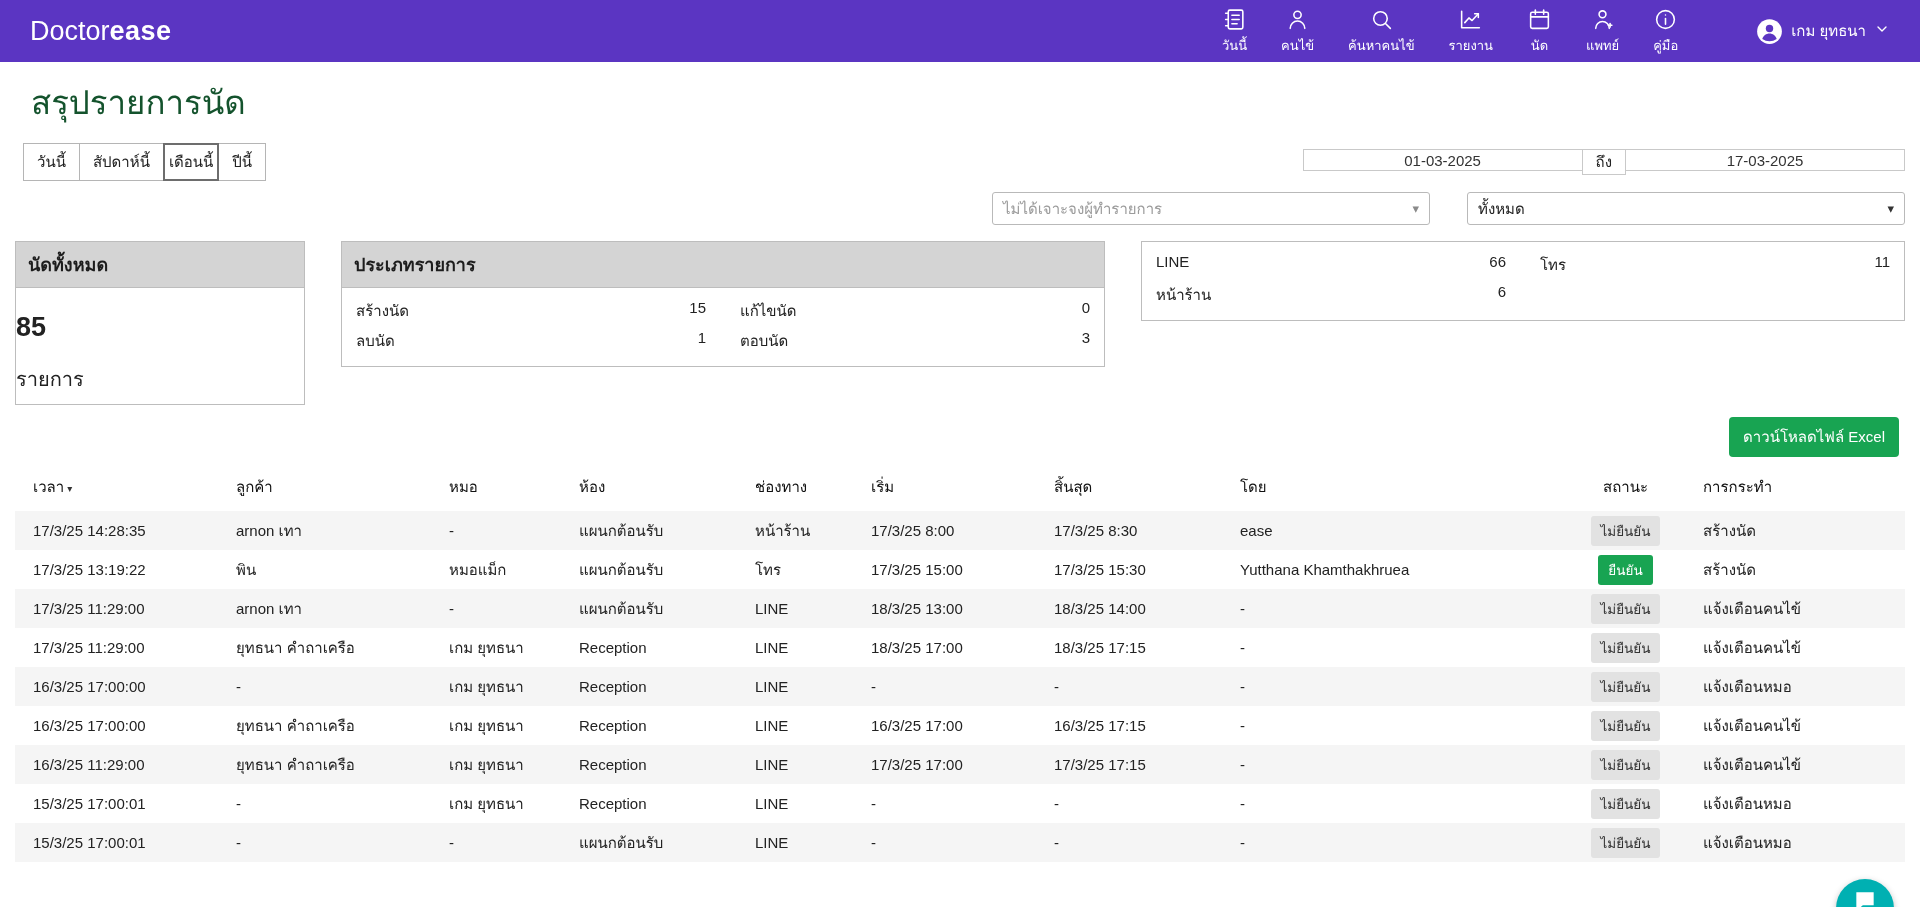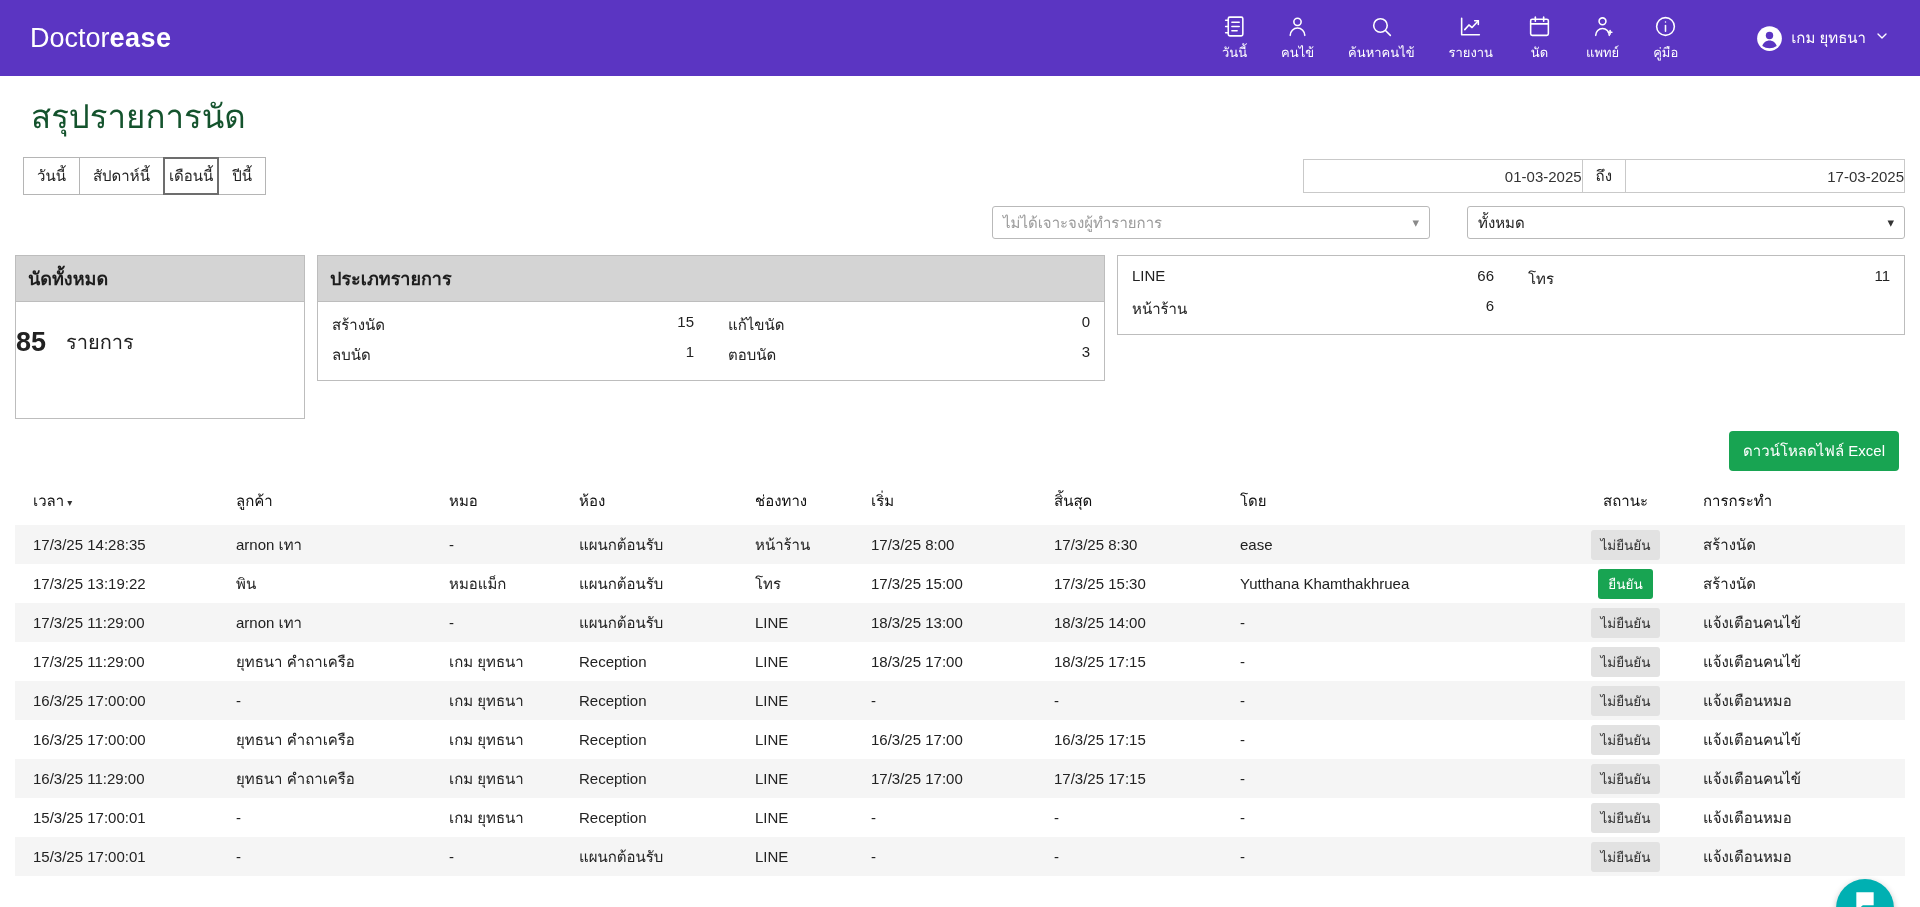--- a/index.html
+++ b/index.html
@@ -1,20 +1,20 @@
 <!DOCTYPE html>
 <html><head>
 <meta charset="utf-8">
 <style>
   *{margin:0;padding:0;box-sizing:border-box}
   html,body{width:1920px;height:907px;overflow:hidden;background:#fff;
     font-family:"Liberation Sans","DejaVu Sans",sans-serif;color:#222}
 
   
-  .topbar{height:76px;background:#5b35c2;display:flex;align-items:center;padding:0 30px;color:#fff}
+  .topbar{height:62px;background:#5b35c2;display:flex;align-items:center;padding:0 30px;color:#fff}
   .brand{font-size:27px;cursor:pointer;white-space:nowrap}
   .brand-light{font-weight:400}
   .brand-bold{font-weight:700;letter-spacing:.5px}
   .topnav{display:flex;margin-left:auto;gap:34px;align-items:flex-end}
   .nav-item{display:flex;flex-direction:column;align-items:center;gap:3px;cursor:pointer}
   .icon svg{display:block}
   .nav-item .icon svg{width:25px;height:25px;fill:none;stroke:#fff;stroke-width:1.5;stroke-linecap:round;stroke-linejoin:round}
   .nav-label{font-size:13px;white-space:nowrap}
   .user-chip{display:flex;align-items:center;gap:8px;margin-left:78px;cursor:pointer}
   .user-chip .icon svg{width:27px;height:27px}
@@ -23,34 +23,34 @@
 
   
   .content{padding:0 15px}
   h1{font-size:33px;font-weight:400;margin:14px 16px 14px;color:#14532d}
   .filters-top{display:flex;align-items:center;justify-content:space-between}
   .seg-group{display:flex;margin-left:8px}
   .seg-btn{font-size:15px;padding:6px 13px;background:#fff;border:1px solid #b5b5b5;margin-left:-1px;cursor:pointer;color:#222;font-family:inherit}
   .seg-btn:first-child{margin-left:0}
   .seg-btn.active{border:2px solid #6d6d6d;padding:5px 4px;position:relative;z-index:1}
   .date-group{display:flex}
-  .date-input{width:280px;height:34px;border:1px solid #c9c9c9;text-align:right;font-size:15px;color:#333;font-family:inherit;background:#fff}
+  .date-input{width:280px;height:22px;border:1px solid #c9c9c9;text-align:center;font-size:15px;color:#333;font-family:inherit;background:#fff}
   .date-sep{display:flex;align-items:center;padding:0 13px;border:1px solid #c9c9c9;margin:0 -1px;font-size:15px;background:#fff;position:relative;z-index:1}
   .filters-sub{display:flex;justify-content:flex-end;gap:37px;margin-top:11px}
   .select-box{width:438px;height:33px;border:1px solid #b9b9b9;border-radius:3px;display:flex;align-items:center;justify-content:space-between;padding:0 10px;font-size:15px;cursor:pointer;background:#fff}
   .select-box.placeholder .val{color:#9b9b9b}
   .caret{color:#8a8a8a;font-size:13px}
   .caret.dark{color:#333}
 
   
-  .cards{display:flex;gap:12px;margin-top:16px;align-items:flex-start}
+  .cards{display:flex;gap:36px;margin-top:16px;align-items:flex-start}
   .card{border:1px solid #bdbdbd;background:#fff}
   .card-header{background:#d4d4d4;padding:8px 12px;font-size:18px;font-weight:700;color:#1d1d1d;border-bottom:1px solid #bdbdbd}
   .card-total{width:290px;height:164px}
-  .total-body{display:flex;flex-direction:row;align-items:center;padding-top:24px;gap:20px}
+  .total-body{display:flex;flex-direction:column;align-items:flex-start;padding-top:24px;gap:20px}
   .total-value{font-size:27px;font-weight:700}
   .total-unit{font-size:20px}
   .card-wide{flex:1}
   .grid-body{display:grid;grid-template-columns:1fr 1fr;column-gap:34px;padding:8px 14px 10px}
   .stat-row{display:flex;justify-content:space-between;font-size:15px;padding:3px 0}
 
   
   .section-label{margin-top:46px;font-size:17px;color:#222}
   .excel-row{display:flex;justify-content:flex-end;margin:12px 6px 10px 0}
   .excel-btn{background:#18a452;color:#fff;border:none;border-radius:4px;padding:8px 14px;font-size:15px;cursor:pointer;font-family:inherit}

